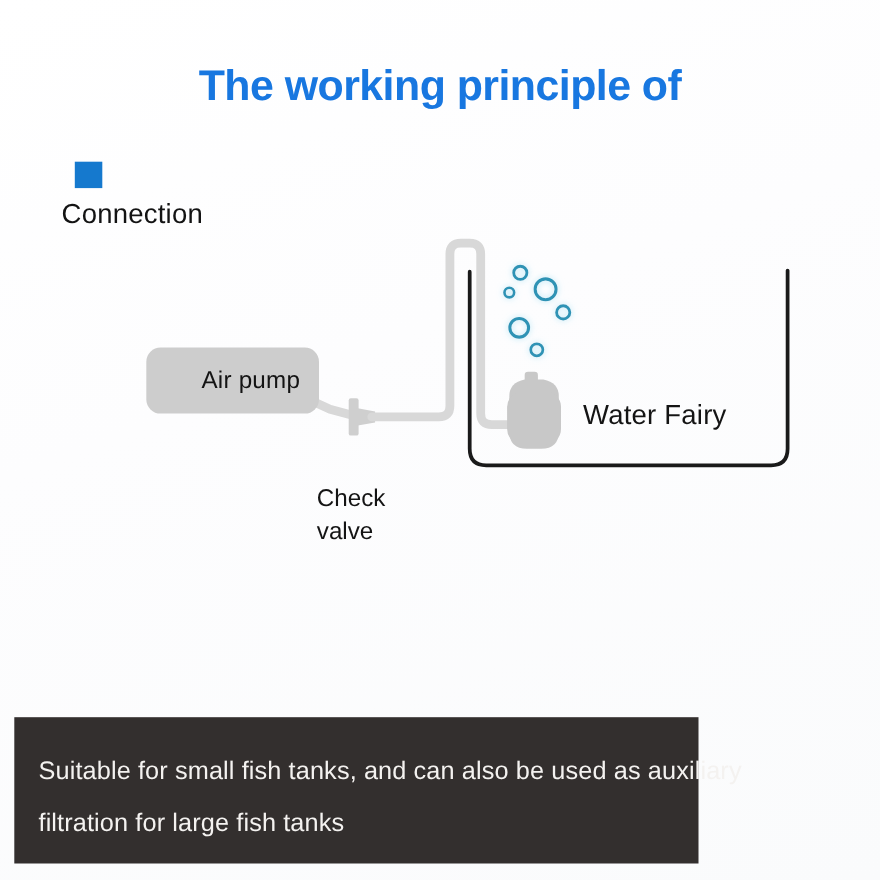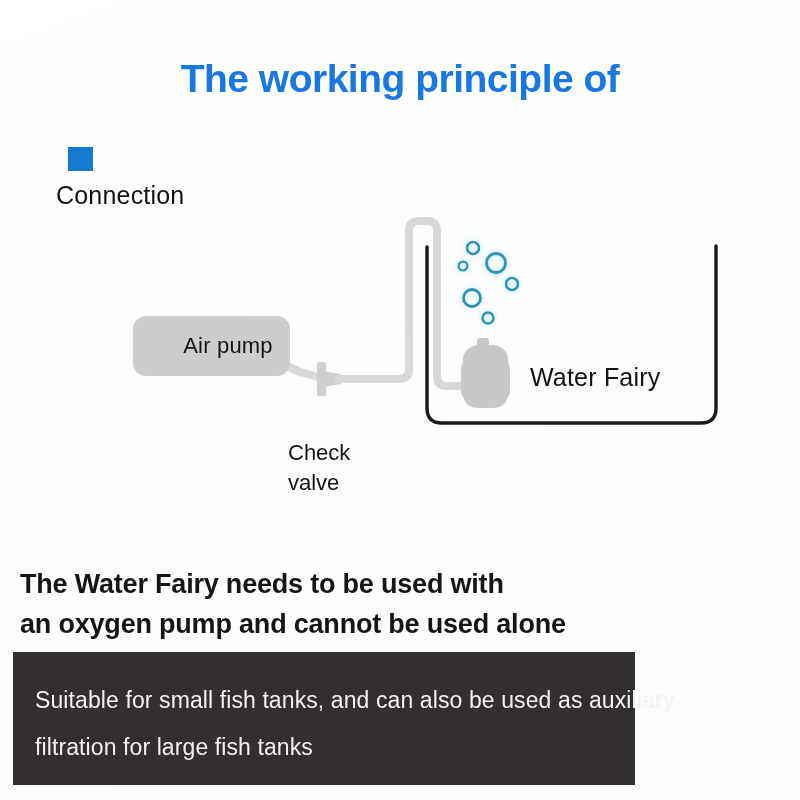--- a/index.html
+++ b/index.html
@@ -231,24 +231,20 @@
     <span class="air-pump-label">Air pump</span>
   </div>
 
   <div class="check-valve-label">
     <div>Check</div>
     <div>valve</div>
   </div>
 
   <div class="water-fairy-label">Water Fairy</div>
 
-  <div class="statement">
-    <div>The Water Fairy needs to be used with</div>
-    <div>an oxygen pump and cannot be used alone</div>
-  </div>
 
   <div class="dark-panel">
     <div class="dark-panel-text">
       <div>Suitable for small fish tanks, and can also be used as auxiliary</div>
       <div>filtration for large fish tanks</div>
     </div>
   </div>
 
 </div>
 

